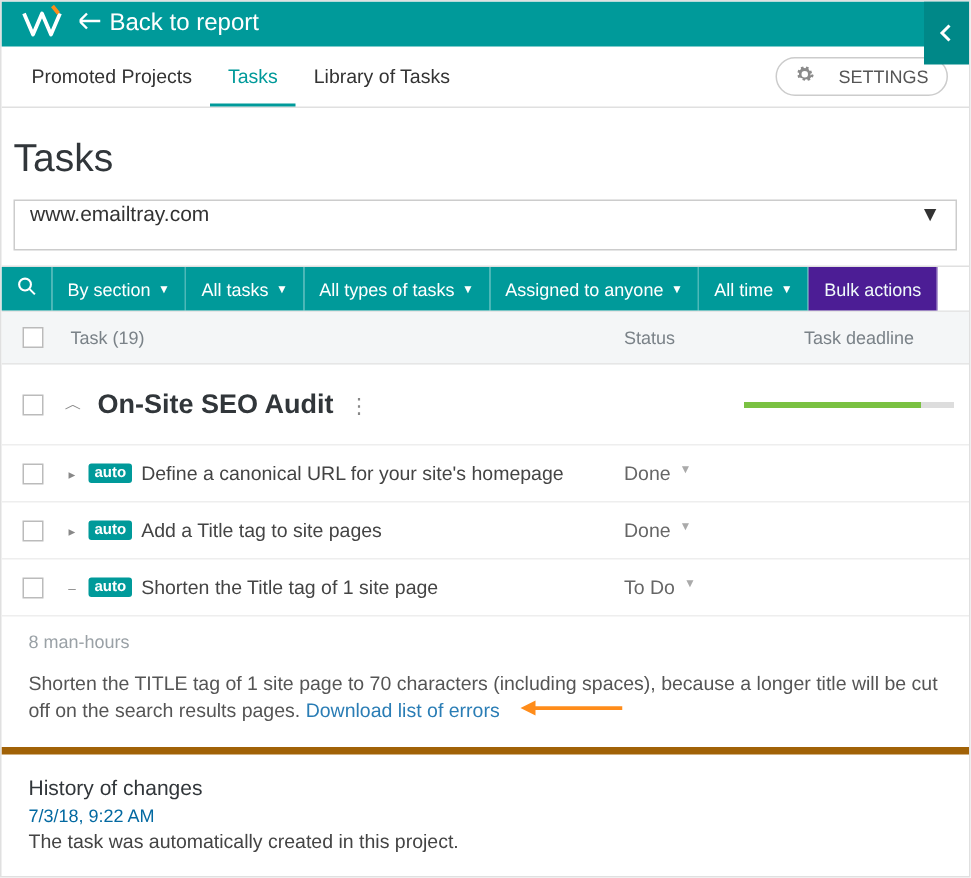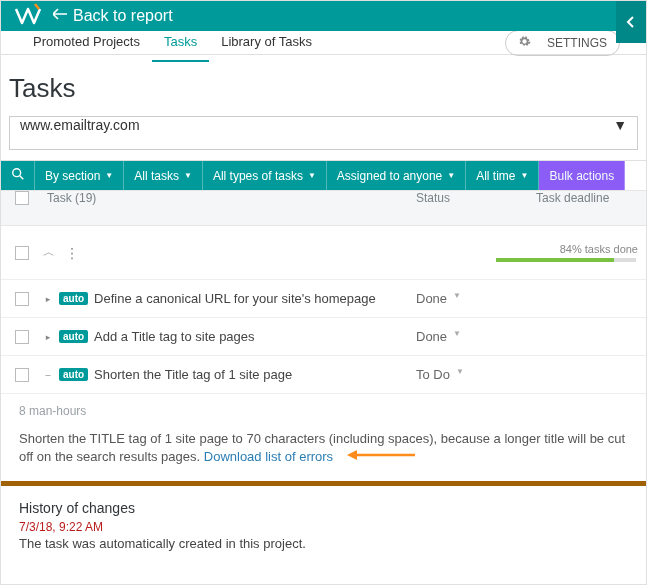--- a/index.html
+++ b/index.html
@@ -2,34 +2,34 @@
 <html><head>
 <meta charset="utf-8">
 <style>
 *{box-sizing:border-box;margin:0;padding:0;font-family:Arial,Helvetica,sans-serif}
 body{width:647px;height:585px;overflow:hidden;background:#fff;border:1px solid #e0e0e0}
 .topbar{background:#009a9a;height:30px;display:flex;align-items:center;padding:0 12px;color:#fff;position:relative}
 .logo{width:30px;height:30px;position:relative;margin-right:10px}
 .logo svg{width:30px;height:30px}
 .back{display:flex;align-items:center;gap:6px;font-size:16px;cursor:pointer}
 .collapse-right{position:absolute;right:0;top:0;width:30px;height:42px;background:#008888;display:flex;align-items:center;justify-content:center;cursor:pointer}
-.tabs-row{display:flex;align-items:center;border-bottom:1px solid #e0e0e0;padding:0 20px;height:24px}
+.tabs-row{display:flex;align-items:center;border-bottom:1px solid #e0e0e0;padding:0 8px;height:41px}
 .tab{padding:11px 12px;font-size:13px;color:#333;cursor:pointer;border-bottom:2px solid transparent}
 .tab.active{color:#009a9a;border-bottom:2px solid #009a9a}
 .settings-btn{margin-left:auto;margin-right:6px;border:1px solid #ccc;border-radius:16px;padding:4px 12px;font-size:12px;color:#555;display:flex;align-items:center;gap:16px;cursor:pointer}
 h1.page-title{font-size:26px;font-weight:400;color:#31363a;padding:18px 8px 12px}
 .site-select{margin:0 8px 10px;border:1px solid #ccc;height:34px;display:flex;align-items:flex-start;padding:0 10px;cursor:pointer;position:relative}
 .site-select span{font-size:14px;color:#333}
 .caret-down{margin-left:auto;color:#888;font-size:10px}
 .filter-bar{display:flex;background:#fff;border-top:1px solid #e0e0e0}
 .filter-btn{background:#009a9a;color:#fff;font-size:12px;padding:6px 10px;display:flex;align-items:center;gap:5px;cursor:pointer;border-right:1px solid rgba(255,255,255,.3)}
 .filter-btn .arr{font-size:8px}
 .search-btn{width:34px;justify-content:center}
-.bulk{background:#8b5cf6;color:#f0fafa;cursor:default}
-.table-head{display:flex;background:#f4f6f7;height:36px;border-top:1px solid #e6e6e6;border-bottom:1px solid #e6e6e6;font-size:12px;color:#7a8288}
+.bulk{background:#4c1d95;color:#f0fafa;cursor:default}
+.table-head{display:flex;align-items:center;background:#f4f6f7;height:36px;border-top:1px solid #e6e6e6;border-bottom:1px solid #e6e6e6;font-size:12px;color:#7a8288}
 .col-check{width:42px;display:flex;justify-content:center}
 .chk{width:14px;height:14px;border:1px solid #bbb;background:#fff;cursor:pointer}
 .col-task{flex:1;padding-left:4px}
 .col-status{width:120px}
 .col-deadline{width:110px}
 .group-row{display:flex;align-items:center;height:54px;border-bottom:1px solid #eee}
 .group-title{display:flex;align-items:center;gap:10px;flex:1}
 .chev{color:#888;font-size:12px;cursor:pointer}
 .gname{font-size:18px;font-weight:700;color:#31363a}
 .kebab{color:#888;cursor:pointer;font-size:14px}
@@ -44,21 +44,21 @@
 .status-cell{width:120px;display:flex;align-items:flex-start;gap:6px;color:#666;font-size:13px;cursor:pointer}
 .status-cell .arr{font-size:8px;color:#aaa}
 .dead-cell{width:110px}
 .detail{padding:10px 18px 14px;font-size:13px;color:#555;border-bottom:5px solid #a16207}
 .manhours{color:#9aa1a6;font-size:12px;margin-bottom:12px}
 .desc{line-height:1.4}
 .link{color:#2a7db5;cursor:pointer}
 .arrow-annot{display:inline-block;vertical-align:middle;margin-left:8px}
 .tool-line{color:#9aa1a6;font-size:12px;margin-top:10px}
 .history-h{font-size:14px;color:#31363a;margin:14px 18px 4px}
-.history-date{font-size:12px;color:#b91c1c;margin:0 18px}
+.history-date{font-size:12px;color:#0369a1;margin:0 18px}
 .history-txt{font-size:13px;color:#444;margin:2px 18px 10px}
 </style>
 </head>
 <body>
 
 <div class="topbar">
   <span class="logo">
     <svg viewBox="0 0 30 30">
         <path d="M3 8 L9 22 L15 8 L21 22 L27 8" stroke="#fff" stroke-width="2.5" fill="none" stroke-linejoin="round"></path>
         <path d="M22 3 L26 8" stroke="#ff8c1a" stroke-width="2.5"></path>
@@ -136,24 +136,24 @@
   <div class="col-status">Status</div>
   <div class="col-deadline">Task deadline</div>
 </div>
 
 <div class="group-row">
   <div class="col-check">
       <div class="chk"></div>
     </div>
   <div class="group-title">
     <span class="chev">︿</span>
+    <span class="gname">On-Site SEO Audit</span>
     <span class="kebab">⋮</span>
   </div>
   <div class="progress-cell">
-    <div class="progress-text">84% tasks done</div>
     <div class="progress-bar">
         <div class="progress-fill" style="width:84%"></div>
       </div>
   </div>
 </div>
 
 <div class="task-row">
   <div class="col-check">
       <div class="chk"></div>
     </div>

